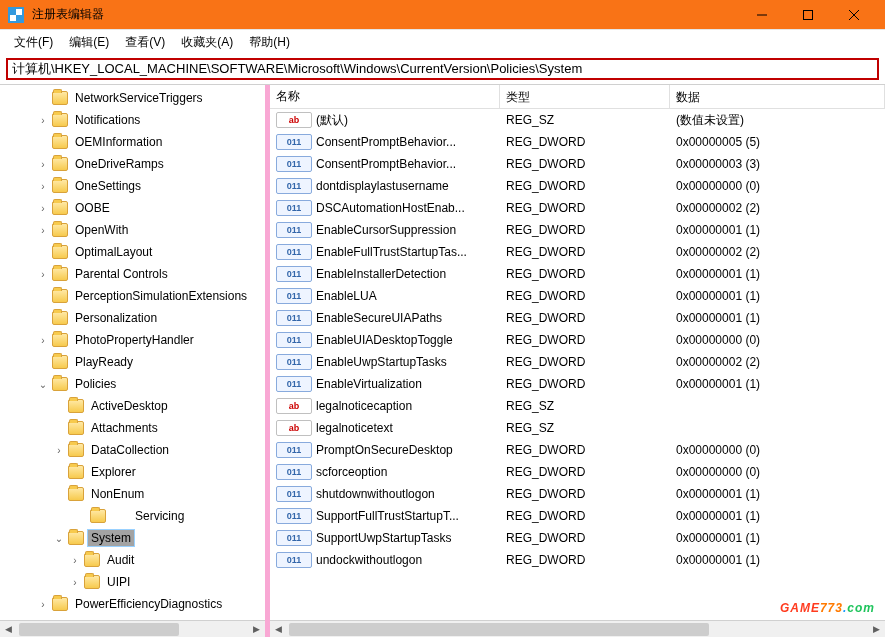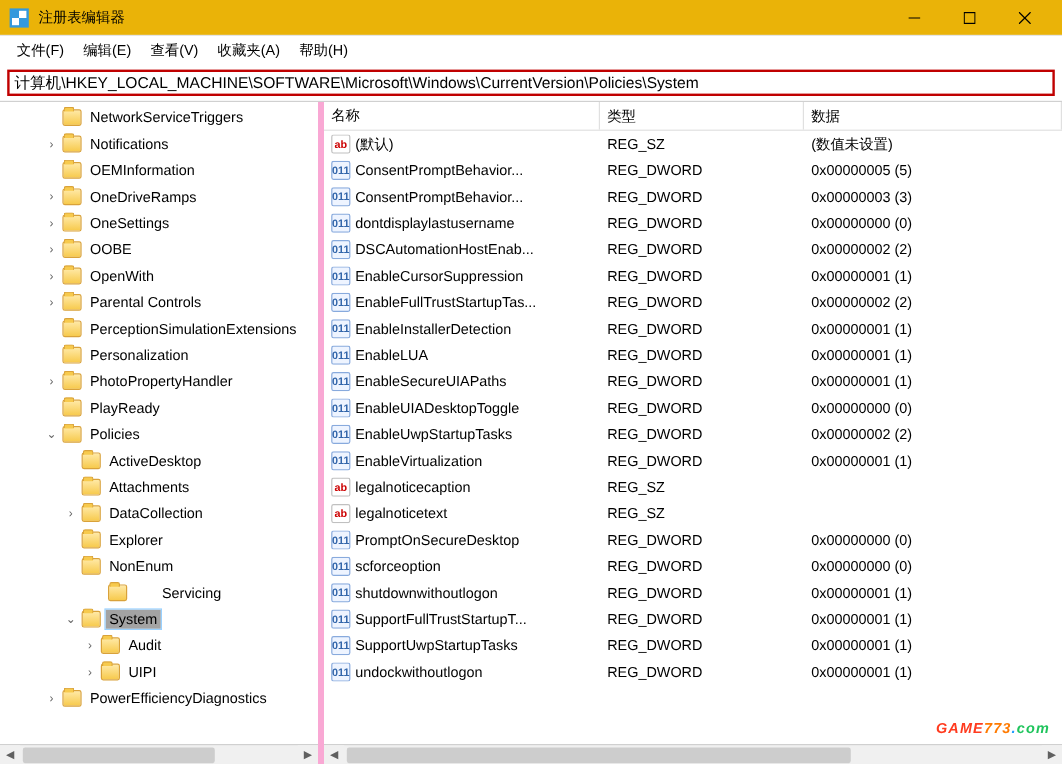--- a/index.html
+++ b/index.html
@@ -1,17 +1,17 @@
 <!DOCTYPE html>
 <html><head>
 <meta charset="utf-8">
 <style>
 * { margin:0; padding:0; box-sizing:border-box; font-family:"Microsoft YaHei","Segoe UI",sans-serif; font-size:12px; }
 body { width:885px; height:637px; background:#fff; overflow:hidden; position:relative; }
-.titlebar { height:30px; display:flex; align-items:center; padding:0 8px; background:#eab308; border-bottom:1px solid #e5e5e5; }
+.titlebar { height:30px; display:flex; align-items:center; padding:0 8px; background:#f97316; border-bottom:1px solid #e5e5e5; }
 .titlebar .icon-box { width:16px; height:16px; margin-right:8px; background:#3399dd; position:relative; }
 .titlebar .icon-box::before { content:""; position:absolute; inset:2px; background:conic-gradient(#fff 0 25%,#3399dd 25% 50%,#fff 50% 75%,#3399dd 75% 100%); }
 .titlebar .title { flex:0 0 auto; color:#000; }
 .titlebar .spacer { flex:1; }
 .sysbtn { width:46px; height:30px; display:flex; align-items:center; justify-content:center; color:#000; cursor:pointer; }
 .sysbtn svg { width:10px; height:10px; }
 .menubar { height:24px; display:flex; align-items:center; padding:0 8px; gap:4px; background:#fff; }
 .menubar .item { padding:2px 6px; cursor:pointer; }
 .addressbar-row { padding:4px 6px; }
 .addressbar { height:22px; border:2px solid #c00000; background:#fff; display:flex; align-items:center; padding:0 4px; font-size:13px; white-space:nowrap; overflow:hidden; }
@@ -24,21 +24,21 @@
 .chev.blank { visibility:hidden; }
 .fld { width:16px; height:14px; margin:0 4px 0 2px; background:linear-gradient(#ffe9a6,#f7ca4d); border:1px solid #d9a23a; border-radius:2px; position:relative; }
 .fld::before { content:""; position:absolute; top:-3px; left:0; width:7px; height:3px; background:#f7ca4d; border:1px solid #d9a23a; border-bottom:none; border-radius:2px 2px 0 0; }
 .label { padding:1px 3px; }
 .list-pane { flex:1; overflow:hidden; position:relative; }
 .list-header { height:24px; display:flex; border-bottom:1px solid #e0e0e0; background:#fff;justify-content:flex-end; }
 .list-header .col { border-right:1px solid #e0e0e0; padding:4px 6px; color:#000; cursor:pointer; }
 .list-body { height:calc(100% - 24px); overflow:hidden; }
 .list-row { height:22px; display:flex; align-items:center; cursor:pointer; }
 .list-row .cell { padding:0 6px; white-space:nowrap; overflow:hidden; text-overflow:ellipsis; }
-.ic { width:16px; height:16px; margin-right:4px; flex-shrink:0; border-radius:2px; display:inline-flex; align-items:center; justify-content:center; font-size:9px; font-weight:bold; color:#c00; }
+.ic { width:36px; height:16px; margin-right:4px; flex-shrink:0; border-radius:2px; display:inline-flex; align-items:center; justify-content:center; font-size:9px; font-weight:bold; color:#c00; }
 .ic.sz { background:#fff; border:1px solid #c0c0c0; }
 .ic.dw { background:#eef4ff; border:1px solid #88aadd; color:#3366aa; }
 .c-name { width:230px; display:flex; align-items:center; }
 .c-type { width:170px; }
 .c-data { flex:1; }
 .hscroll { position:absolute; bottom:0; left:0; right:0; height:17px; background:#f0f0f0; border-top:1px solid #d0d0d0; display:flex; }
 .hscroll .btn { width:17px; background:#f0f0f0; display:flex; align-items:center; justify-content:center; font-size:9px; color:#606060; cursor:pointer; }
 .hscroll .track { flex:1; position:relative; }
 .hscroll .thumb { position:absolute; top:2px; height:13px; background:#cdcdcd; border-radius:2px; }
 .watermark { position:absolute; right:10px; bottom:18px; font-size:30px; font-weight:900; font-style:italic; letter-spacing:1px; pointer-events:none; }
@@ -113,20 +113,25 @@
           <span class="chev">›</span>
           <span class="fld"></span>
           <span class="label">OOBE</span>
         </div>
         <div class="tree-row" style="padding-left: 32px;">
           <span class="chev">›</span>
           <span class="fld"></span>
           <span class="label">OpenWith</span>
         </div>
         <div class="tree-row" style="padding-left: 32px;">
+          <span class="chev blank">›</span>
+          <span class="fld"></span>
+          <span class="label">OptimalLayout</span>
+        </div>
+        <div class="tree-row" style="padding-left: 32px;">
           <span class="chev">›</span>
           <span class="fld"></span>
           <span class="label">Parental Controls</span>
         </div>
         <div class="tree-row" style="padding-left: 32px;">
           <span class="chev blank">›</span>
           <span class="fld"></span>
           <span class="label">PerceptionSimulationExtensions</span>
         </div>
         <div class="tree-row" style="padding-left: 32px;">

